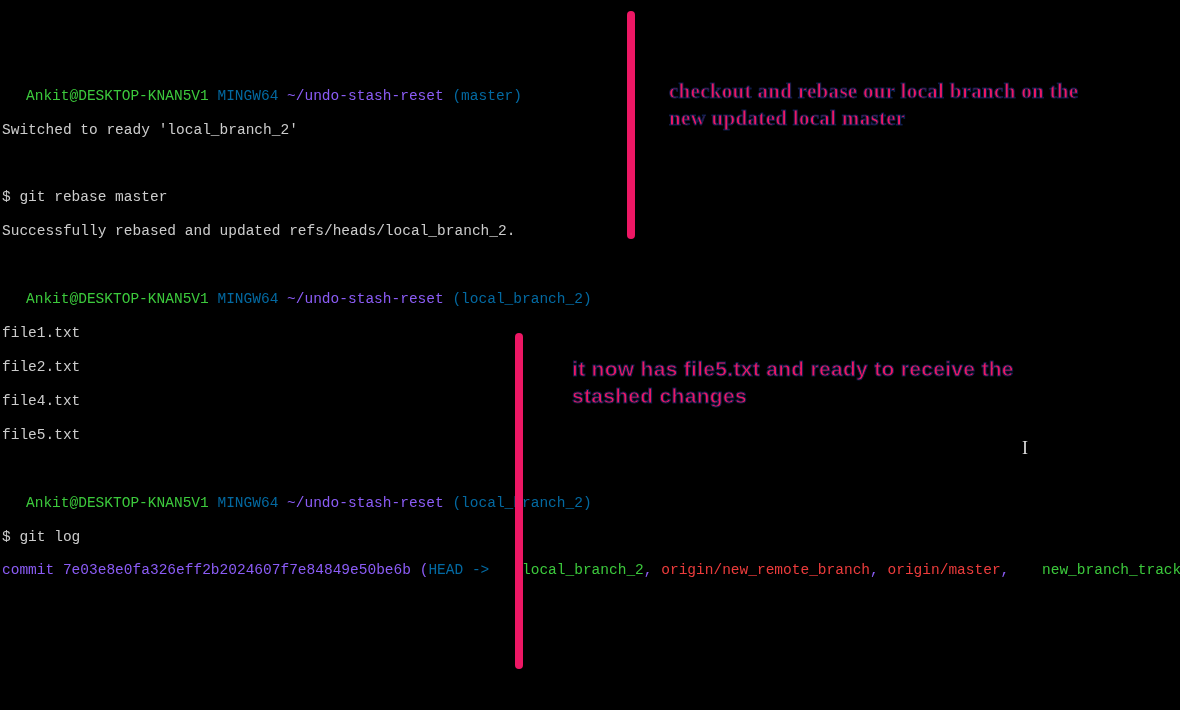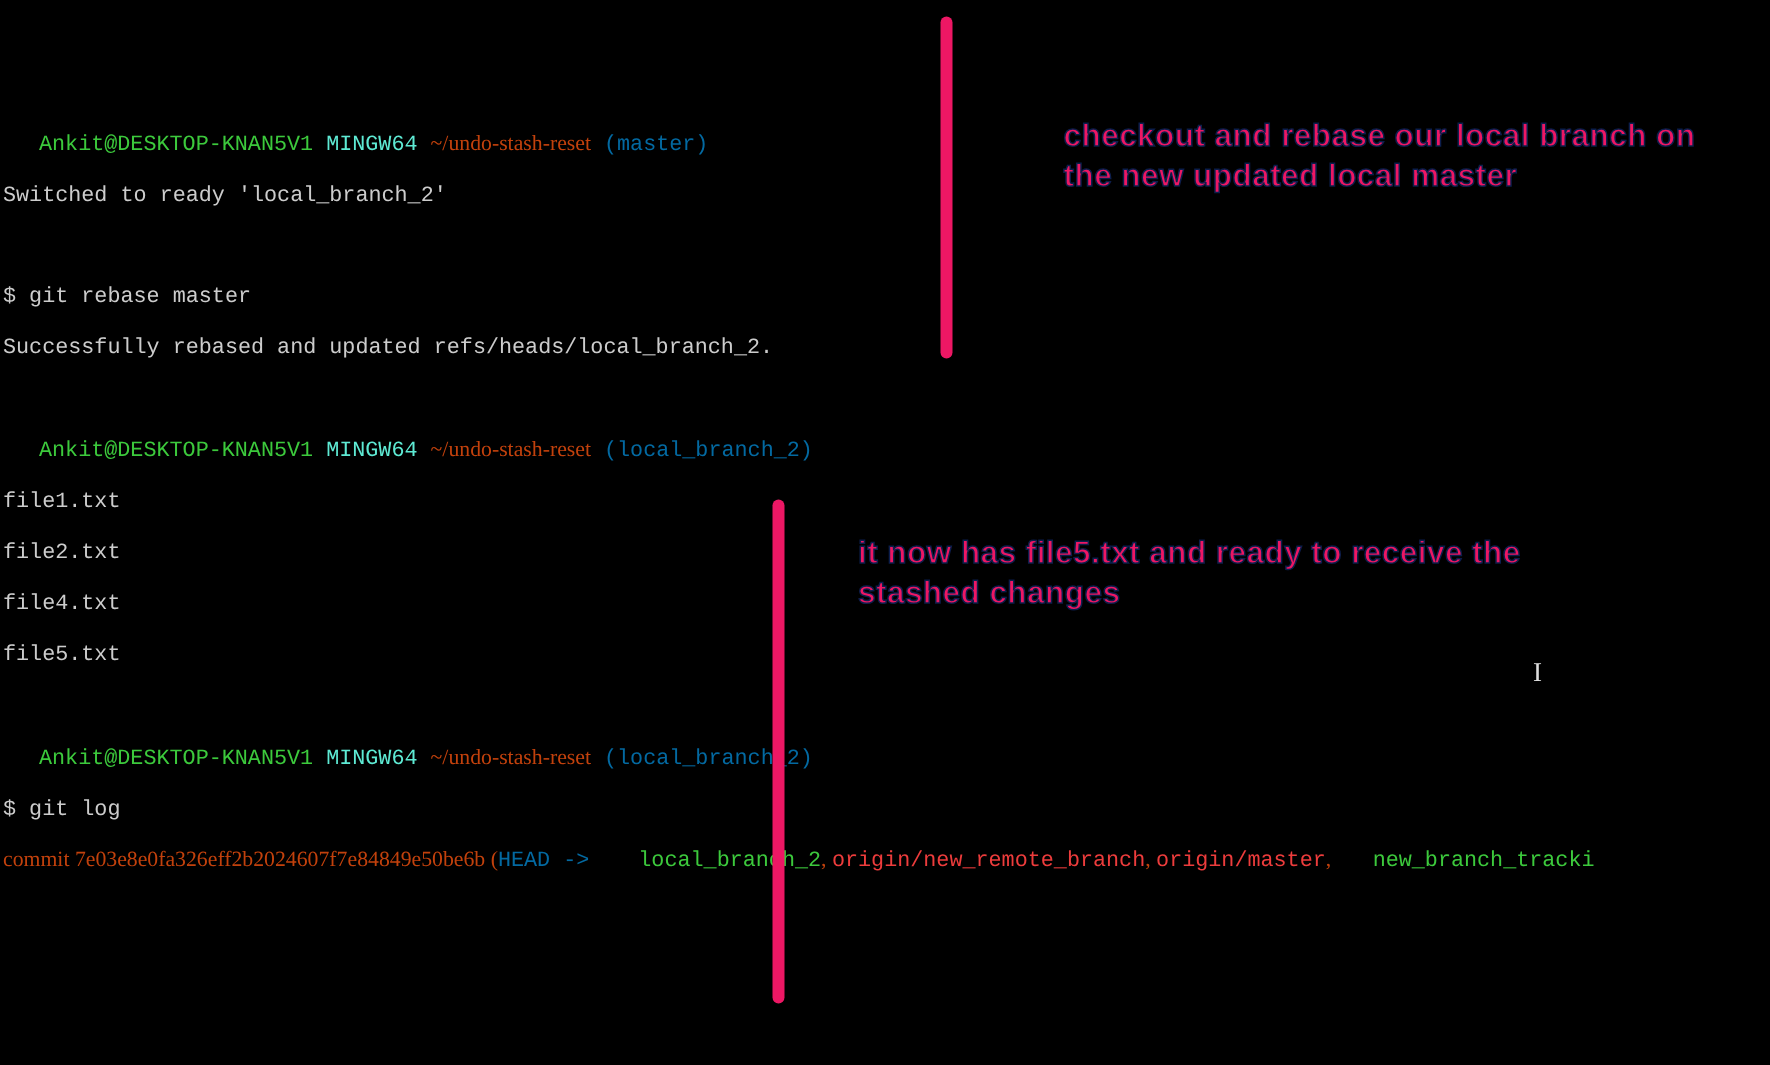--- a/index.html
+++ b/index.html
@@ -10,22 +10,22 @@
       line-height: 1.17;
       color: #ccc;
       width: 1180px;
       height: 710px;
       overflow: hidden;
       position: relative;
       padding: 3px 2px;
       white-space: pre;
     }
     .green { color: #3cc93c; margin-left: 24px; }
-    .magenta { color: #5eead4; }
-    .yellow { color: #c2410c; font-family: Liberation Serif, serif; }
+    .magenta { color: #0369a1; }
+    .yellow { color: #8b5cf6; }
     .cyan { color: #0369a1; }
     .red { color: #ed3c3c; }
     .white { color: #ccc; }
     .prompt-line, .out-line { white-space: pre; }
     .bar {
       position: absolute;
       width: 8px;
       background: #ed1764;
       border-radius: 4px;
     }
@@ -35,21 +35,21 @@
       position: absolute;
       color: #ed1764;
       font-family: Arial, "Helvetica Neue", sans-serif;
       font-weight: 800;
       font-size: 21px;
       line-height: 1.27;
       -webkit-text-stroke: 1px #0c1e4c;
       white-space: normal;
       letter-spacing: 0.3px;
     }
-    .ann1 { left: 709px; top: 78px; width: 430px; }
+    .ann1 { left: 669px; top: 78px; width: 430px; font-family: Liberation Serif, serif; }
     .ann2 { left: 572px; top: 356px; width: 470px; }
     .cursor {
       position: absolute;
       left: 1022px;
       top: 438px;
       color: #ddd;
       font-size: 18px;
       font-family: "Times New Roman", serif;
     }
   </style>

